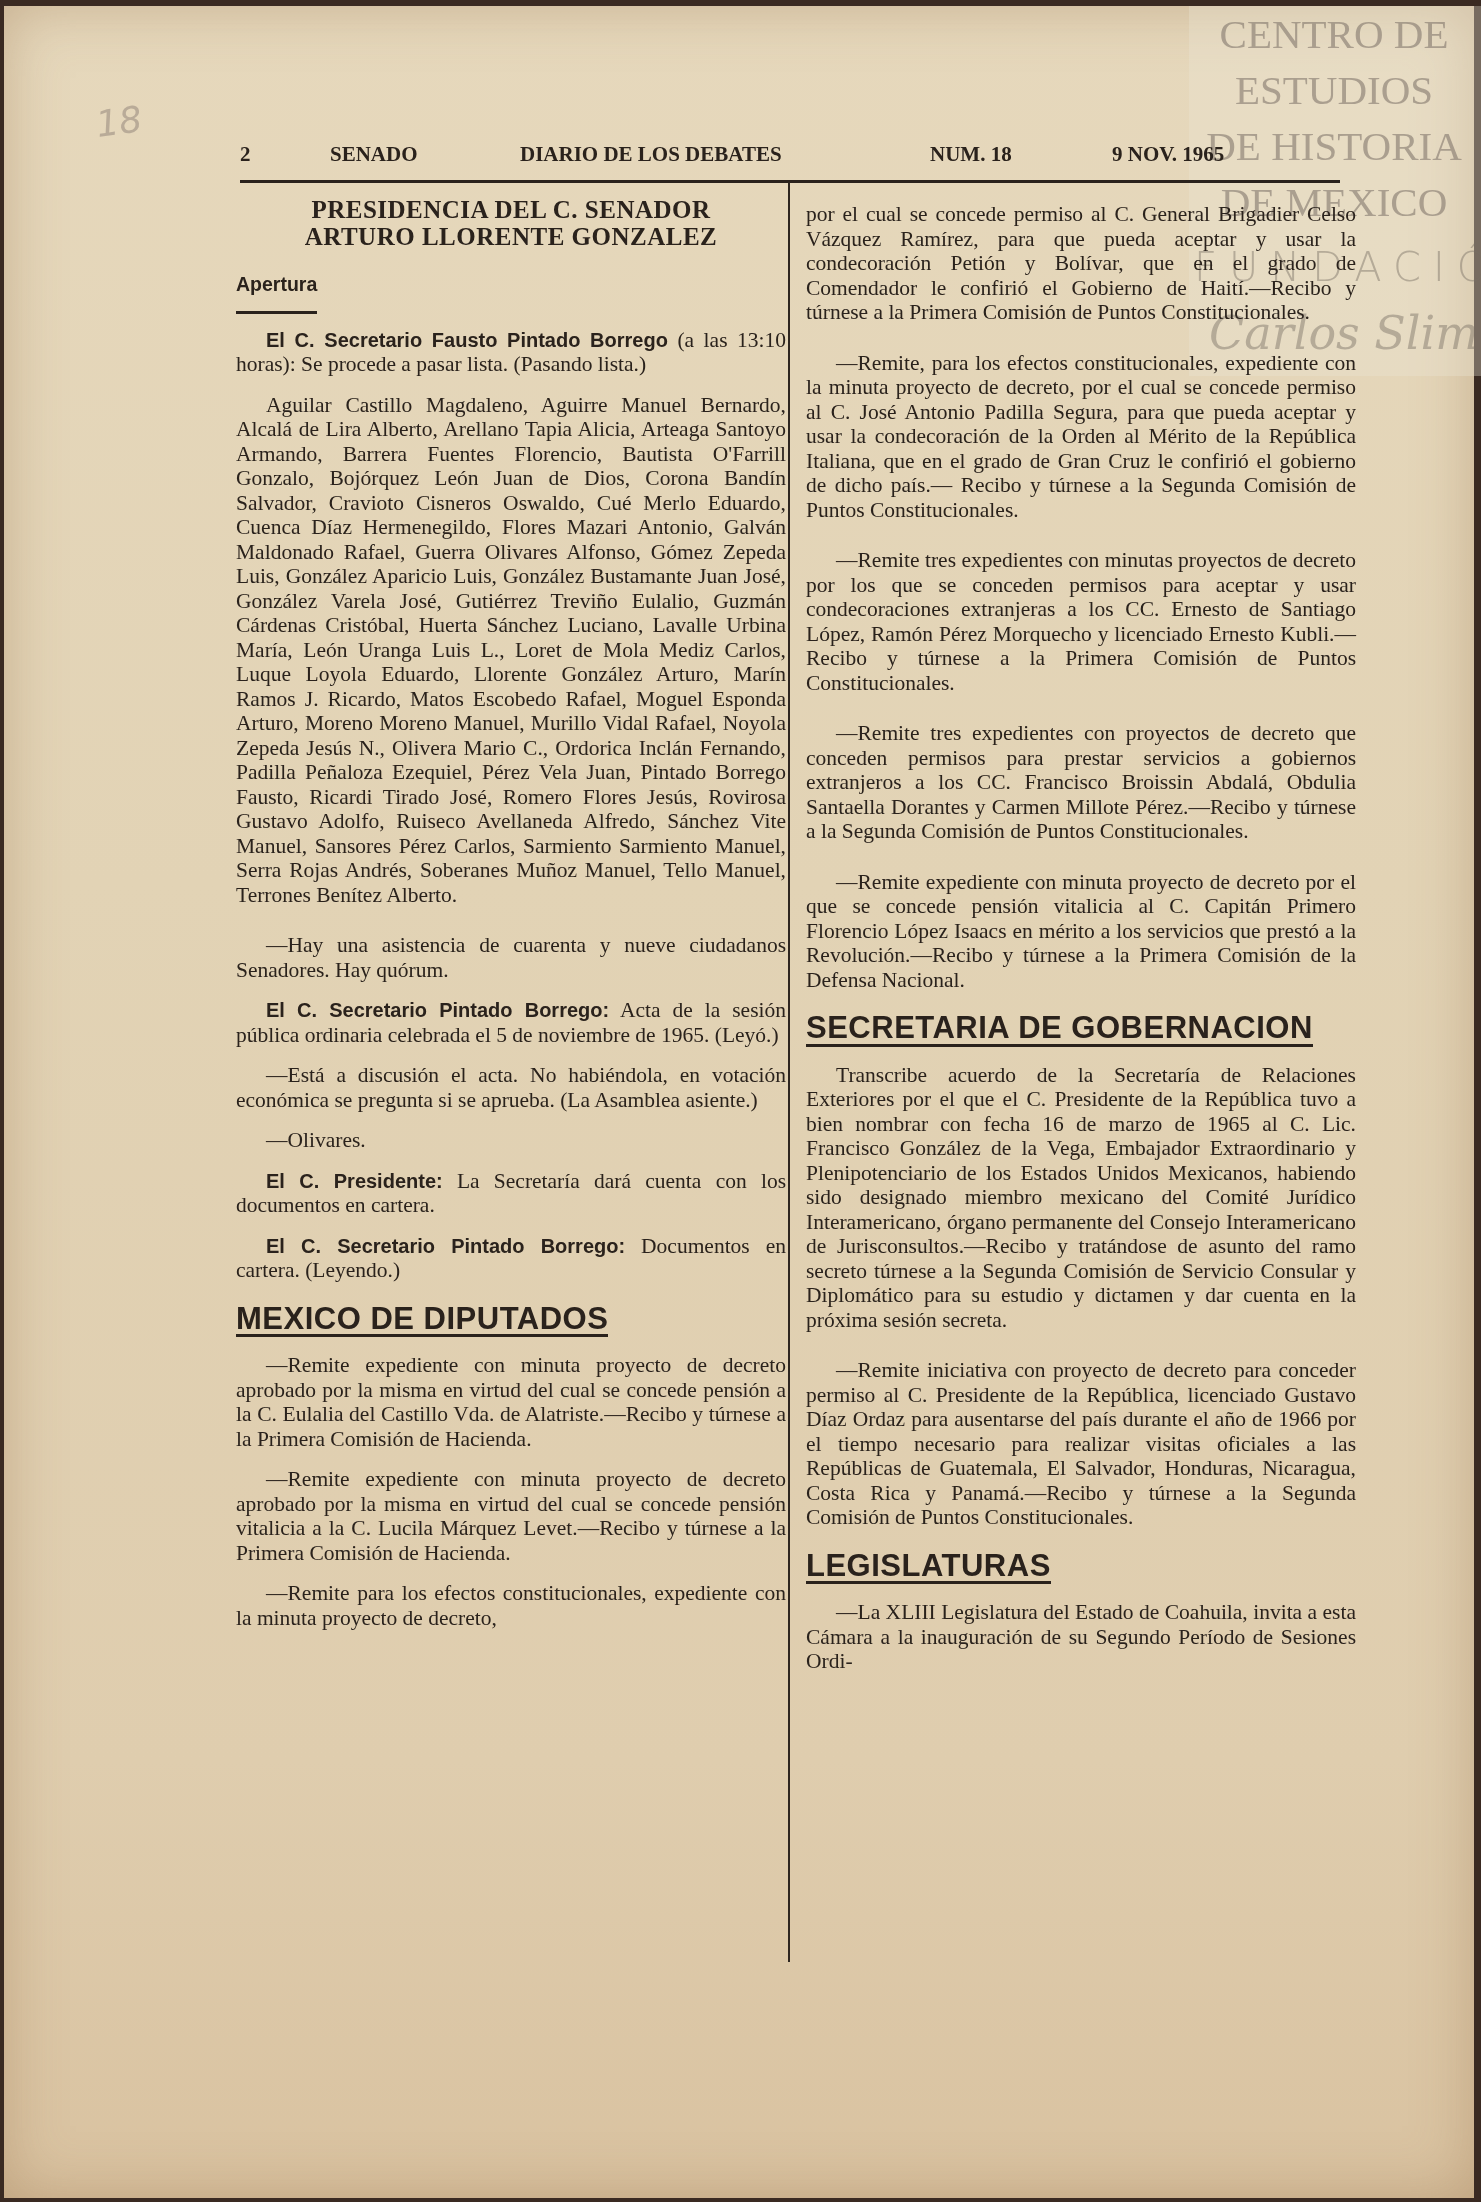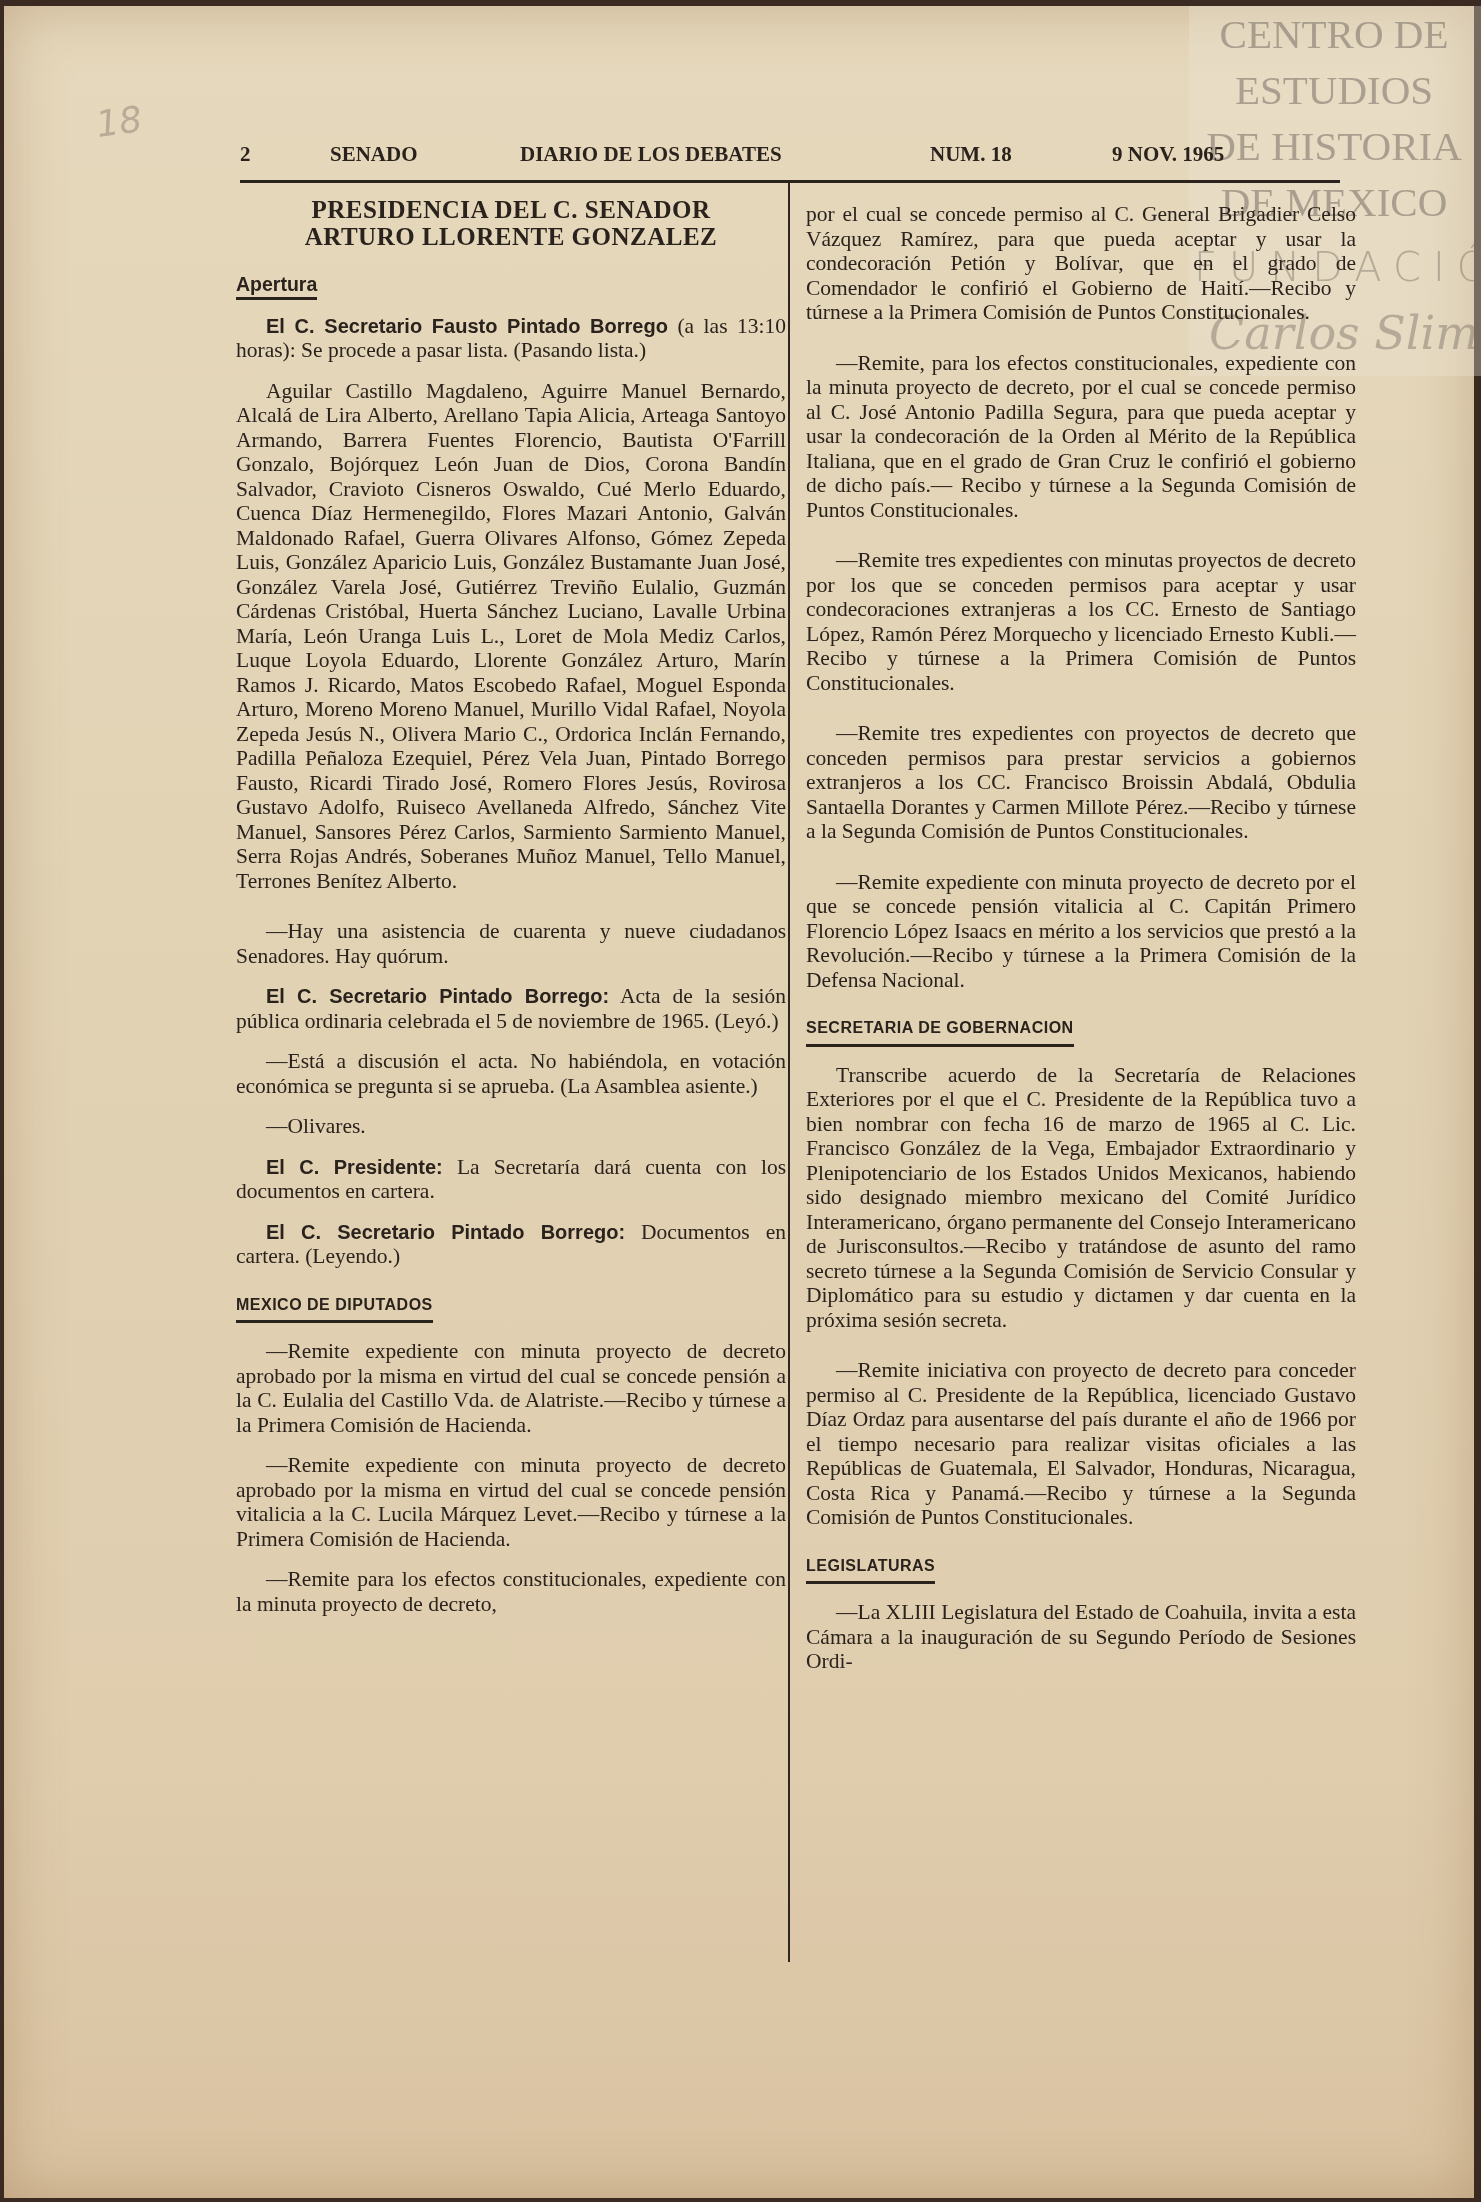--- a/index.html
+++ b/index.html
@@ -54,25 +54,25 @@
   .col.right { left: 802px; top: 196px; }
   .col-divider {
     position: absolute; left: 784px; top: 176px; width: 2px; height: 1780px; background: #2e2620;
   }
   .title-block {
     text-align: center; font-weight: bold; font-size: 25px; line-height: 27px;
     letter-spacing: 0.5px; margin: 0 0 22px 0;
   }
   .subhead {
     display: inline-block; font-weight: bold; font-size: 19.5px;
-    border-bottom: 3px solid #2a221c; padding-bottom: 0; margin: 0 0 14px 0;
+    border-bottom: 3px solid #2a221c; padding-bottom: 14px; margin: 0 0 14px 0;
     font-family: "Liberation Sans", sans-serif;
   }
   .section-head {
-    display: inline-block; font-weight: bold; font-size: 16px; letter-spacing: 0.5px;
+    display: inline-block; font-weight: bold; font-size: 31px; letter-spacing: 0.5px;
     border-bottom: 3px solid #2a221c; padding-bottom: 3px; margin: 8px 0 16px 0;
     font-family: "Liberation Sans", sans-serif;
   }
   p { margin: 0 0 16px 0; text-indent: 30px; }
   p.wide { margin-bottom: 26px; }
   p.cont { text-indent: 0; }
   .speaker { font-weight: bold; font-family: "Liberation Sans", sans-serif; font-size: 20px; }
 </style>
 </head>
 <body>

